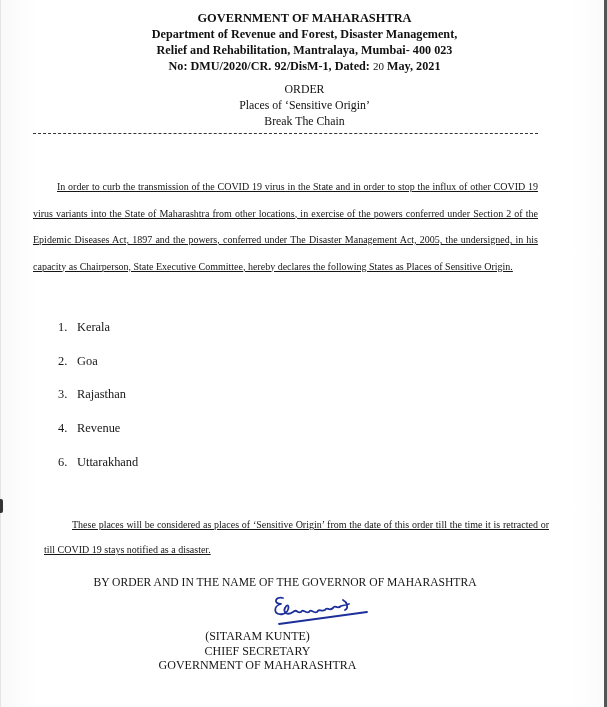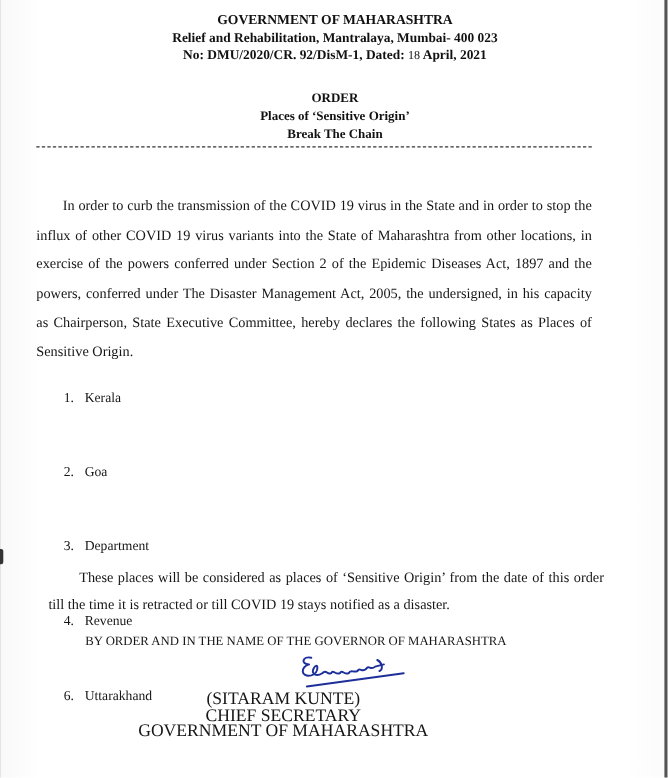--- a/index.html
+++ b/index.html
@@ -50,121 +50,122 @@
       color: #111;
     }
     .header .title { font-size: 12.4px; }
     .header .date-num { font-weight: normal; font-size: 11px; }
     .order-block {
       position: absolute;
       top: 81px;
       left: 0;
       width: 607px;
       text-align: center;
-      font-weight: bold;
+      font-weight: normal;
       font-size: 11.8px;
       line-height: 16px;
       color: #111;
     }
     .rule {
       position: absolute;
       top: 133px;
       left: 32px;
       width: 505px;
       height: 0;
       border-top: 1.4px dashed #333;
     }
     .para {
       position: absolute;
       left: 32px;
       width: 505px;
-      font-size: 13px;
+      font-size: 10px;
       line-height: 26.5px;
       text-align: justify;
       color: #161616;
+      text-decoration: underline;
     }
     .para1 { top: 174px; }
     .para1 .indent { display: inline-block; width: 24px; }
     .list {
       position: absolute;
       top: 314px;
       left: 57px;
       margin: 0;
       padding: 0;
       list-style: none;
     }
     .list li {
       font-size: 12.4px;
       height: 33.7px;
       line-height: 26px;
       color: #161616;
-      margin-top: 34px;
     }
     .list .num {
       display: inline-block;
       width: 19px;
     }
     .para2 { top: 512px; line-height: 25px; margin-left: 11px; }
     .para2 .indent { display: inline-block; width: 28px; }
     .governor-line {
       position: absolute;
       top: 576px;
-      left: 0;
+      left: 16px;
       width: 532px;
       text-align: center;
       font-size: 11.6px;
       color: #161616;
       padding-left: 4px;
       box-sizing: border-box;
     }
     .signature {
       position: absolute;
       top: 590px;
       left: 268px;
       width: 110px;
       height: 40px;
     }
     .sig-block {
       position: absolute;
       top: 629px;
       left: 0;
       width: 507px;
       text-align: center;
-      font-size: 16px;
+      font-size: 12px;
       line-height: 14.5px;
       color: #161616;
       padding-left: 6px;
       box-sizing: border-box;
     }
   </style>
 </head>
 <body>
 
 <div class="page">
 
   <div class="header">
     <div class="title">GOVERNMENT OF MAHARASHTRA</div>
+    <div>Department of Revenue and Forest, Disaster Management,</div>
     <div>Relief and Rehabilitation, Mantralaya, Mumbai- 400 023</div>
-    <div><span>No: DMU/2020/CR. 92/DisM-1, Dated: </span><span class="date-num">18</span><span> April, 2021</span></div>
+    <div><span>No: DMU/2020/CR. 92/DisM-1, Dated: </span><span class="date-num">20</span><span> May, 2021</span></div>
   </div>
 
   <div class="order-block">
     <div>ORDER</div>
     <div>Places of ‘Sensitive Origin’</div>
     <div>Break The Chain</div>
   </div>
 
   <div class="rule"></div>
 
   <div class="para para1"><span class="indent"></span><span>In order to curb the transmission of the COVID 19 virus in the State and in order to stop the influx of other COVID 19 virus variants into the State of Maharashtra from other locations, in exercise of the powers conferred under Section 2 of the Epidemic Diseases Act, 1897 and the powers, conferred under The Disaster Management Act, 2005, the undersigned, in his capacity as Chairperson, State Executive Committee, hereby declares the following States as Places of Sensitive Origin.</span></div>
 
   <ol class="list">
     <li><span class="num">1.</span><span>Kerala</span></li>
     <li><span class="num">2.</span><span>Goa</span></li>
-    <li><span class="num">3.</span><span>Department</span></li>
+    <li><span class="num">3.</span><span>Rajasthan</span></li>
     <li><span class="num">4.</span><span>Revenue</span></li>
     <li><span class="num">6.</span><span>Uttarakhand</span></li>
   </ol>
 
   <div class="para para2"><span class="indent"></span><span>These places will be considered as places of ‘Sensitive Origin’ from the date of this order till the time it is retracted or till COVID 19 stays notified as a disaster.</span></div>
 
   <div class="governor-line">BY ORDER AND IN THE NAME OF THE GOVERNOR OF MAHARASHTRA</div>
 
   <svg class="signature" viewBox="0 0 110 40">
     <g fill="none" stroke="#1d2f9a" stroke-width="1.8" stroke-linecap="round" stroke-linejoin="round">

